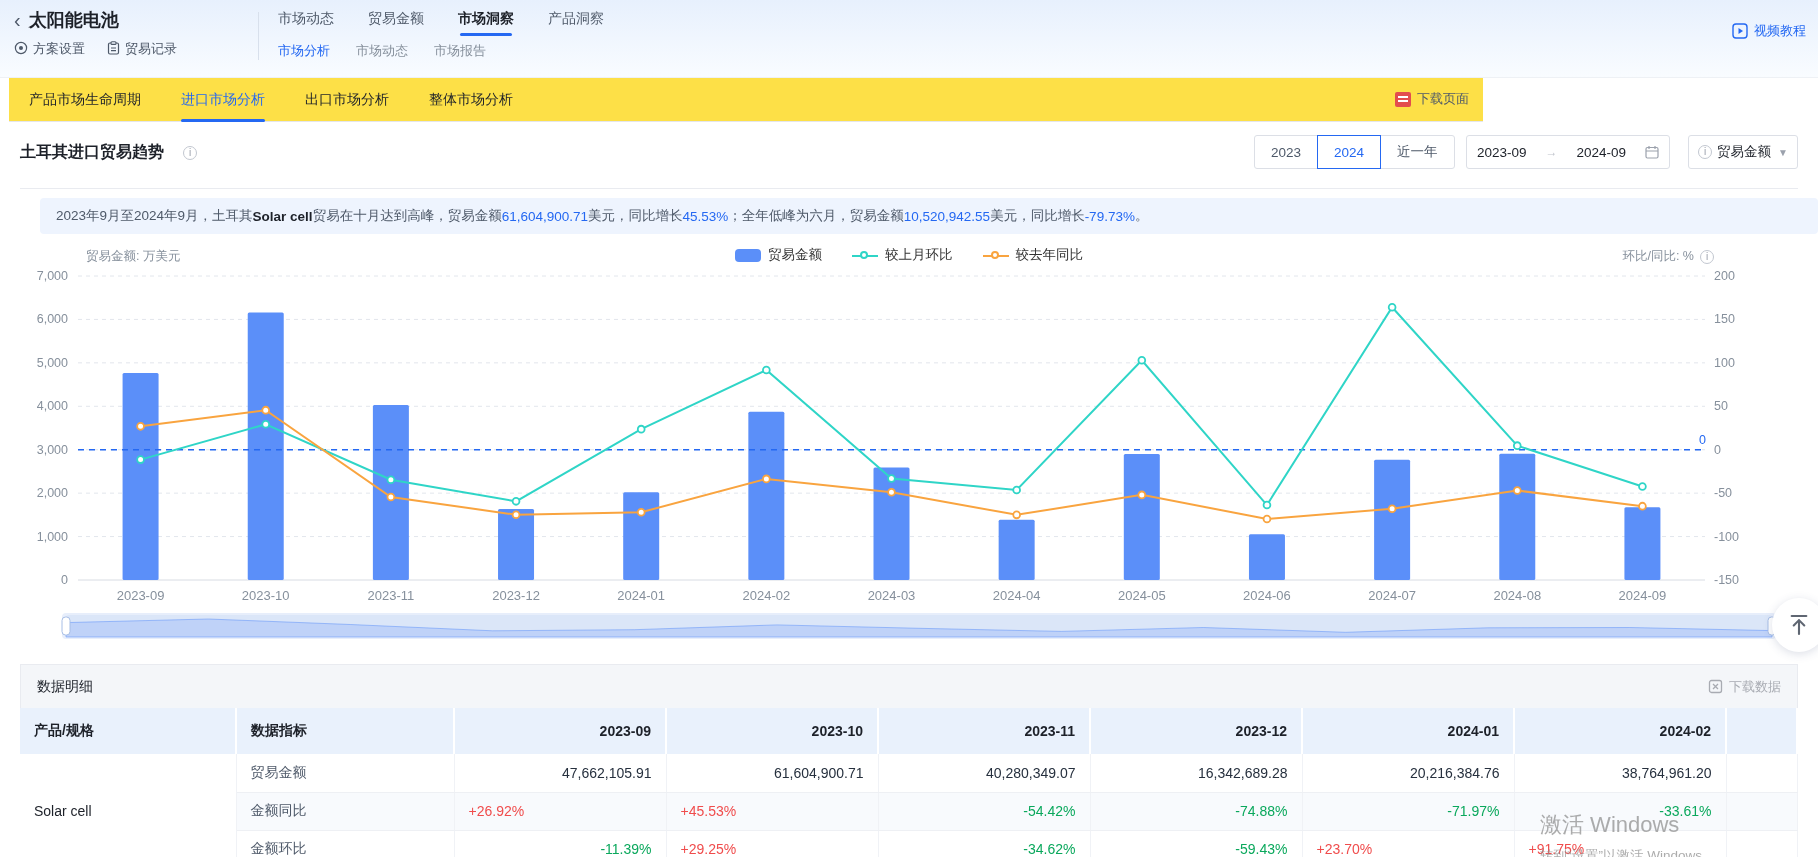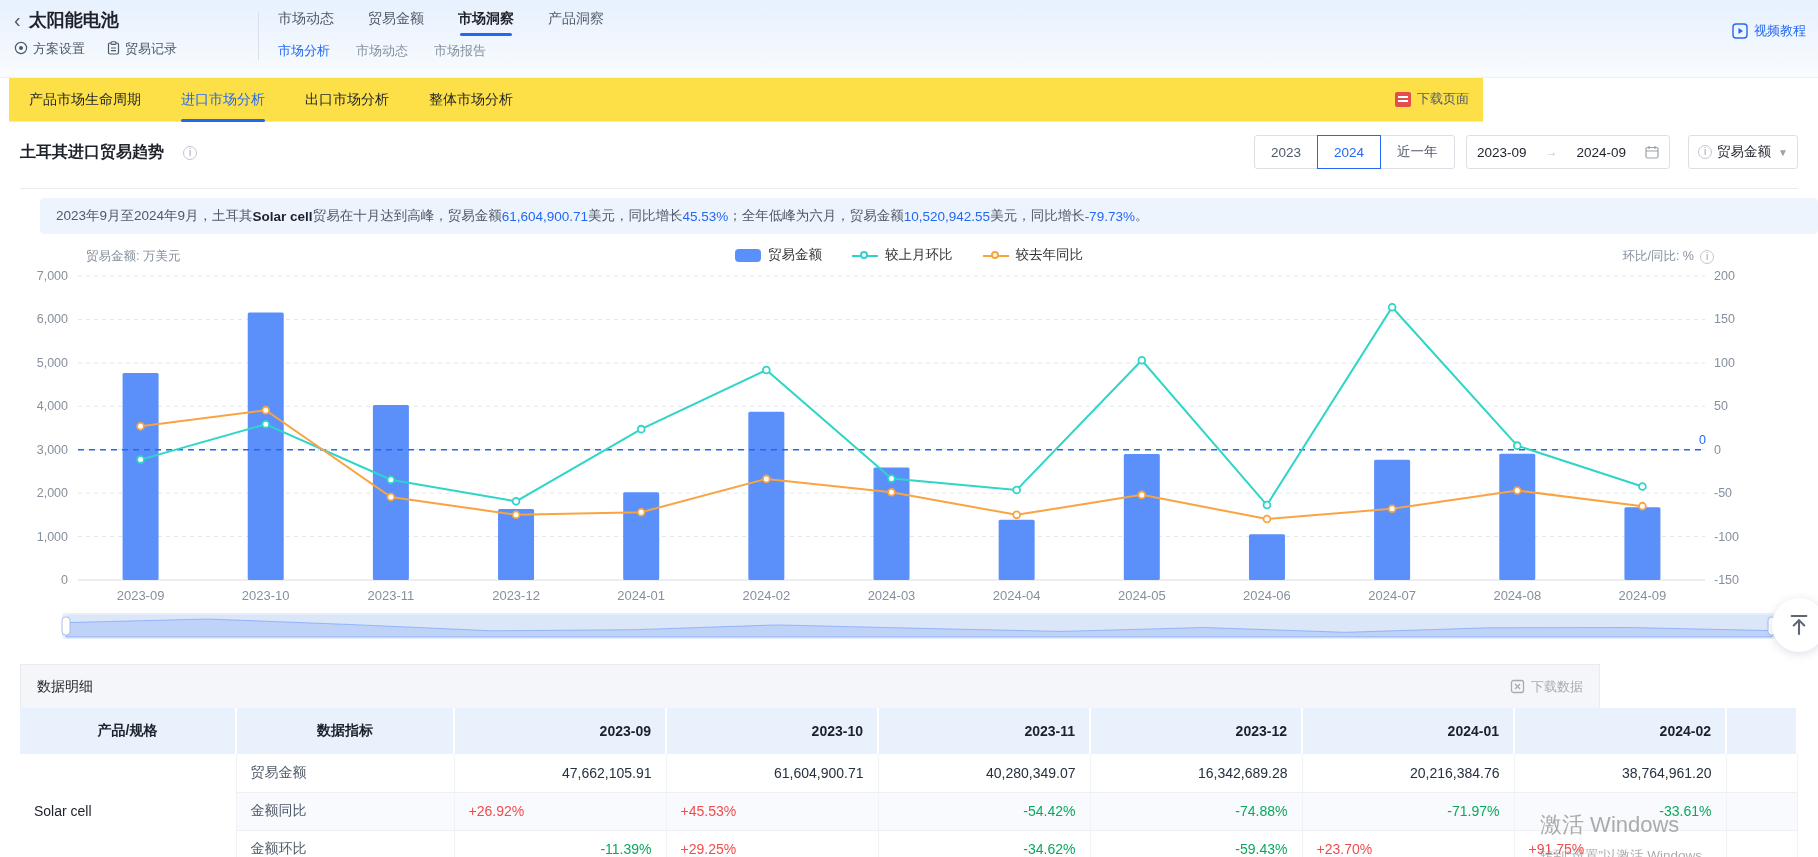--- a/index.html
+++ b/index.html
@@ -69,28 +69,28 @@
   #legend { position:absolute; left:0; top:246px; width:1818px; display:flex; justify-content:center; gap:30px; pointer-events:none; }
   .lg-item { display:flex; align-items:center; gap:7px; font-size:13.5px; color:#333; pointer-events:auto; cursor:pointer; }
   .lg-bar { width:26px; height:13px; border-radius:4px; }
   .lg-line { width:26px; height:13px; position:relative; }
   .lg-line .ln { position:absolute; left:0; right:0; top:6px; height:2px; }
   .lg-line .dot { position:absolute; left:8px; top:2px; width:8px; height:8px; border-radius:50%; background:#fff; border-width:2px; border-style:solid; }
   #chart-svg { position:absolute; left:0; top:230px; }
   #slider-svg { position:absolute; left:0; top:608px; cursor:pointer; }
 
   
-  #detail-bar { position:absolute; left:20px; top:664px; width:1580px; height:44px; background:#f4f6f9;
+  #detail-bar { position:absolute; left:20px; top:664px; width:1778px; height:44px; background:#f4f6f9;
     border:1px solid #e9ebf0; border-bottom:none; display:flex; align-items:center; justify-content:space-between; padding:0 16px; }
   #detail-bar .cap { font-size:14px; color:#1d2129; }
   #dl-data { display:flex; align-items:center; gap:6px; font-size:13px; color:#a8abb2; cursor:pointer; }
   #data-table { position:absolute; left:20px; top:708px; width:1778px; border-collapse:collapse; table-layout:fixed; }
   #data-table th { background:#e9f1fc; font-size:14px; font-weight:bold; color:#1d2129; height:46px;
     border-right:2px solid #fff; padding:0 14px; }
-  #data-table th.lft { text-align:center; } #data-table th.rgt { text-align:right; }
+  #data-table th.lft { text-align:left; } #data-table th.rgt { text-align:right; }
   #data-table td { height:38px; font-size:14px; border-bottom:1px solid #eef0f4; border-right:1px solid #f0f2f6; padding:0 14px; background:#fff; }
   #data-table tr.stripe td { background:#f8fafd; }
   #data-table td.prod { color:#1d2129; background:#fff !important; }
   #data-table td.metric { color:#4e5969; }
   #data-table td.num { text-align:right; color:#26303e; }
   #data-table td.pos { color:#f04c4c; text-align:left; }
   #data-table td.neg { color:#0aa85c; text-align:right; }
 
   
   #back-top { position:absolute; left:1772px; top:598px; width:54px; height:54px; border-radius:50%;

